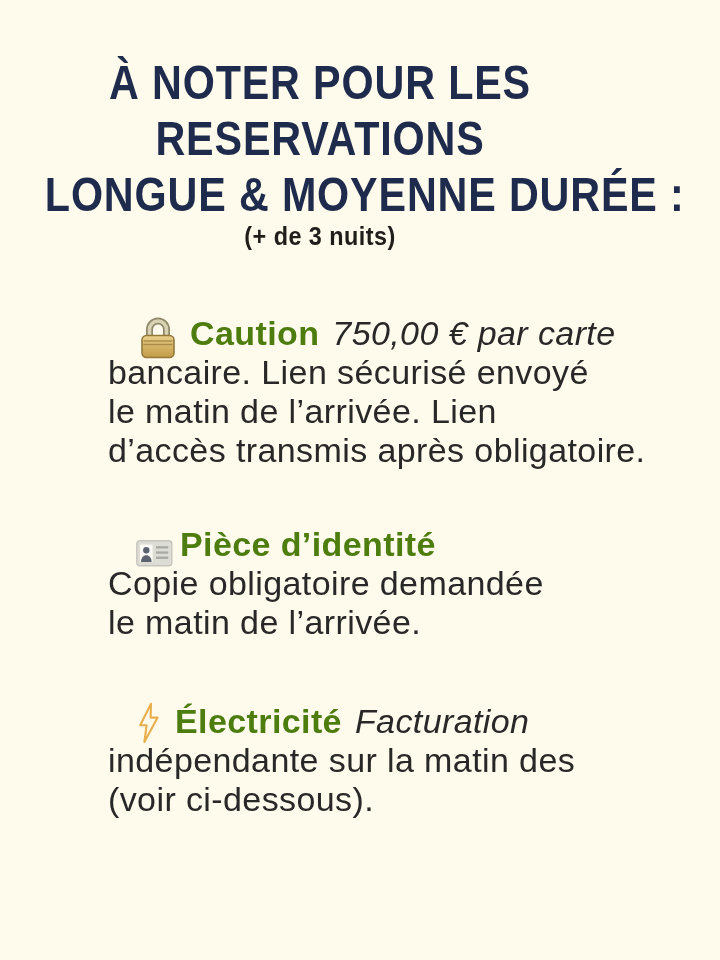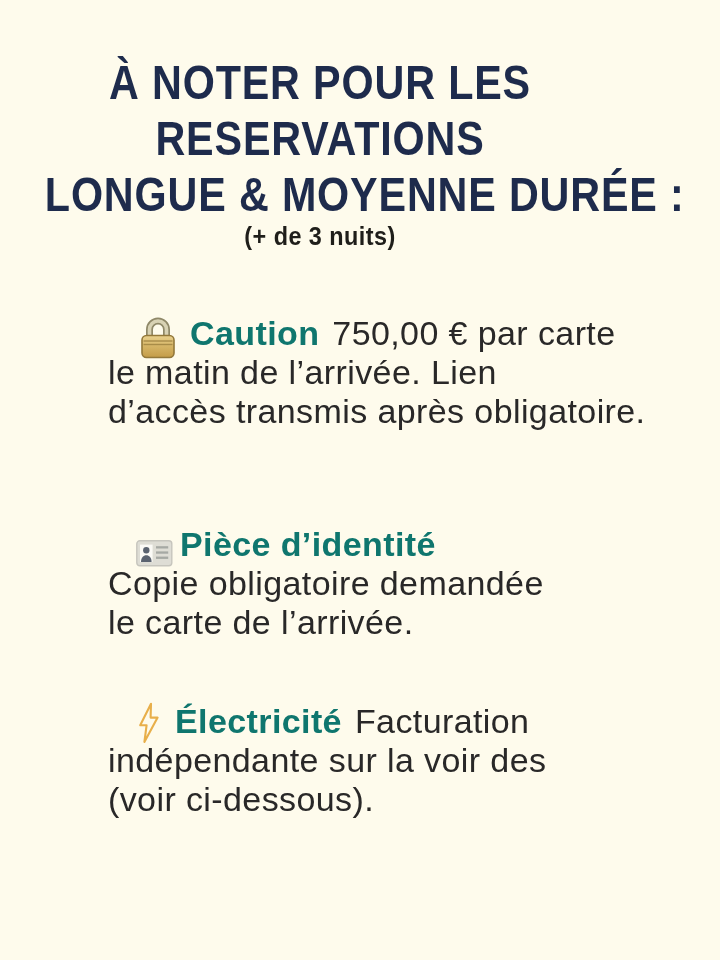--- a/index.html
+++ b/index.html
@@ -48,22 +48,22 @@
   .note {
     position: absolute;
     left: 108px;
     width: 560px;
     color: #292828;
     font-size: 34px;
     line-height: 39px;
     letter-spacing: 0.4px;
   }
   .note .line { white-space: nowrap; }
-  .note .title-bold { font-weight: bold; color: #0f766e; }
-  .note .suffix { margin-left: 13px; }
+  .note .title-bold { font-weight: bold; color: #4d7c0f; }
+  .note .suffix { margin-left: 13px; font-style: italic; }
   .note .icon {
     position: absolute;
     display: block;
   }
   #section-caution     { top: 314px; }
   #section-caution .first  { padding-left: 82px; }
   #section-caution .icon   { left: 27px; top: 0px; }
 
   #section-identity    { top: 525px; }
   #section-identity .first { padding-left: 72px; }
@@ -97,47 +97,48 @@
           </linearGradient>
         </defs>
         <path d="M14.5 24 V15.5 a8.5 8.5 0 0 1 17 0 V24" fill="none" stroke="#8F8868" stroke-width="7"></path>
         <path d="M14.5 24 V15.5 a8.5 8.5 0 0 1 17 0 V24" fill="none" stroke="#D8D2B4" stroke-width="3.6"></path>
         <rect x="7" y="21.5" width="32" height="22" rx="4.5" fill="url(#goldGrad)" stroke="#93783A" stroke-width="1.6"></rect>
         <line x1="8.5" y1="27" x2="37.5" y2="27" stroke="#A88C48" stroke-width="1.4"></line>
         <line x1="8.5" y1="30.5" x2="37.5" y2="30.5" stroke="#A88C48" stroke-width="1.4"></line>
       </svg>
     </span>
     <div class="line first"><span class="title-bold">Caution</span><span class="suffix">750,00 € par carte</span></div>
+    <div class="line">bancaire. Lien sécurisé envoyé</div>
     <div class="line">le matin de l’arrivée. Lien</div>
     <div class="line">d’accès transmis après obligatoire.</div>
   </section>
 
   <section class="note" id="section-identity">
     <span class="icon">
       <svg width="37" height="27" viewBox="0 0 37 27" aria-hidden="true">
         <rect x="0.8" y="0.8" width="35" height="25" rx="3" fill="#DEDDD5" stroke="#C6C5BD" stroke-width="1.4"></rect>
         <rect x="4" y="4.6" width="12.6" height="17.4" fill="#FBFAF6"></rect>
         <circle cx="10.3" cy="10.3" r="3.2" fill="#5B6370"></circle>
         <path d="M5 22 c0-4.6 2.4-6.8 5.3-6.8 s5.3 2.2 5.3 6.8 z" fill="#5B6370"></path>
         <g fill="#A6A9A4">
           <rect x="20" y="6.2" width="12.2" height="2.3"></rect>
           <rect x="20" y="11.4" width="12.2" height="2.3"></rect>
           <rect x="20" y="16.6" width="12.2" height="2.3"></rect>
         </g>
       </svg>
     </span>
     <div class="line first"><span class="title-bold">Pièce d’identité</span></div>
     <div class="line">Copie obligatoire demandée</div>
-    <div class="line">le carte de l’arrivée.</div>
+    <div class="line">le matin de l’arrivée.</div>
   </section>
 
   <section class="note" id="section-electricity">
     <span class="icon">
       <svg width="22" height="42" viewBox="0 0 22 42" aria-hidden="true">
         <path d="M13 1.8 L2.2 23.2 h6.4 L6.4 40 L19.6 15.6 h-7 Z" fill="none" stroke="#E8AF4A" stroke-width="2.1" stroke-linejoin="round"></path>
       </svg>
     </span>
     <div class="line first"><span class="title-bold">Électricité</span><span class="suffix">Facturation</span></div>
-    <div class="line">indépendante sur la voir des</div>
+    <div class="line">indépendante sur la matin des</div>
     <div class="line">(voir ci-dessous).</div>
   </section>
 
 </div>
 
 </body></html>

